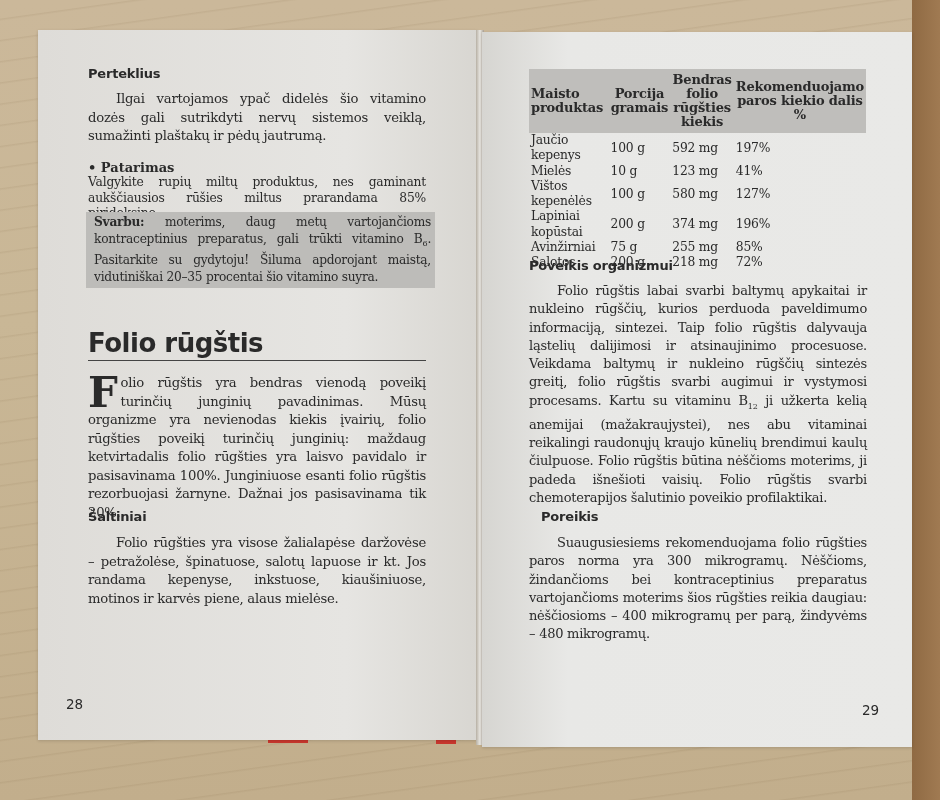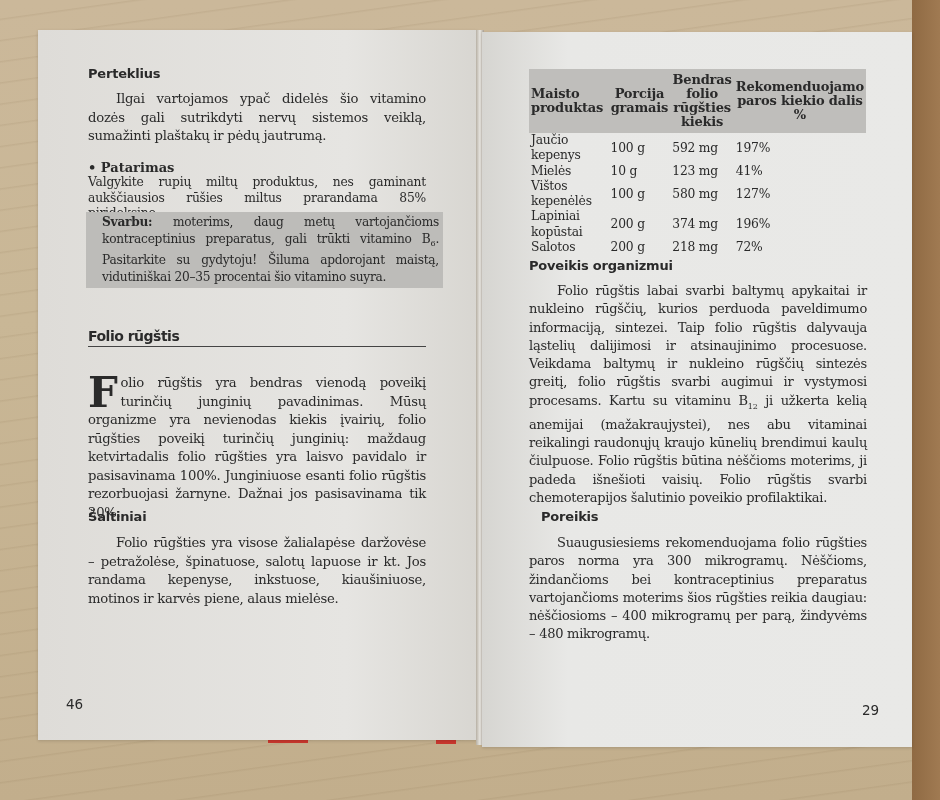--- a/index.html
+++ b/index.html
@@ -26,23 +26,23 @@
     background: linear-gradient(90deg,#d6d5d1 0%, #e8e8e6 20%, #e9e9e7 100%); }
   .spine { position:absolute; left:476px; top:30px; width:8px; height:715px;
     background: linear-gradient(90deg,#b7b0a4,#e9e7e2,#a99f91); }
   .red-tab { position:absolute; background:#c9382e; }
   .h-small { font-family:"DejaVu Sans", sans-serif; font-weight:bold; font-size:13px; position:absolute; letter-spacing:-0.2px; }
   .body-text { position:absolute; font-size:13.2px; line-height:18.5px; text-align:justify; letter-spacing:-0.25px; }
   .indent { text-indent:28px; }
   .tip-title { font-weight:bold; font-size:13px; }
   .tip-text { font-size:12.3px; line-height:15.5px; }
   .callout { position:absolute; left:48px; top:182px; width:337px; background:#bdbcb9;
-    padding:2px 4px 3px 16px; font-size:12.2px; line-height:16.5px; letter-spacing:-0.25px; text-align:justify; }
+    padding:2px 4px 3px 8px; font-size:12.2px; line-height:16.5px; letter-spacing:-0.25px; text-align:justify; }
   .h-big { position:absolute; left:50px; top:298px; width:338px; font-family:"DejaVu Sans", sans-serif;
-    font-weight:bold; font-size:14px; border-bottom:1.2px solid #444; padding-bottom:2px; letter-spacing:-0.5px; }
+    font-weight:bold; font-size:26px; border-bottom:1.2px solid #444; padding-bottom:2px; letter-spacing:-0.5px; }
   .dropcap { float:left; font-size:42px; line-height:34px; font-weight:bold; margin:2px 3px 0 0; font-family:"DejaVu Serif", serif; }
   .pnum { position:absolute; font-family:"DejaVu Sans", sans-serif; font-size:13.5px; }
   table.food { position:absolute; left:47px; top:37px; width:337px; border-collapse:collapse; font-size:12.3px; letter-spacing:-0.2px; }
   table.food thead tr { background:#bfbebb; }
   table.food th { font-weight:bold; font-size:13px; line-height:14px; padding:4px 2px; vertical-align:middle; }
   table.food td { padding:0 2px; line-height:15.3px; }
   .num { text-align:left; }
   .c-name { text-align:left; width:120px; }
 </style>
 </head>
@@ -70,21 +70,21 @@
 
   <div class="h-big">Folio rūgštis</div>
 
   <div class="body-text" style="left:50px;top:344px;width:338px;">
     <span class="dropcap">F</span><span>olio rūgštis yra bendras vienodą poveikį turinčių junginių pavadinimas. Mūsų organizme yra nevienodas kiekis įvairių, folio rūgšties poveikį turinčių junginių: maždaug ketvirtadalis folio rūgšties yra laisvo pavidalo ir pasisavinama 100%. Junginiuose esanti folio rūgštis rezorbuojasi žarnyne. Dažnai jos pasisavinama tik 20%.</span>
   </div>
 
   <div class="h-small" style="left:50px;top:479px;">Šaltiniai</div>
   <div class="body-text indent" style="left:50px;top:504px;width:338px;">Folio rūgšties yra visose žalialapėse daržovėse – petražolėse, špinatuose, salotų lapuose ir kt. Jos randama kepenyse, inkstuose, kiaušiniuose, motinos ir karvės piene, alaus mielėse.</div>
 
-  <div class="pnum" style="left:28px;top:666px;">46</div>
+  <div class="pnum" style="left:28px;top:666px;">28</div>
 </div>
 
 <div class="spine"></div>
 
 <div class="page page-right">
   <table class="food">
     <thead>
       <tr>
         <th class="c-name">Maisto produktas</th>
         <th style="width:62px;">Porcija gramais</th>
@@ -111,20 +111,26 @@
         <td class="num">580 mg</td>
         <td class="num">127%</td>
       </tr>
       <tr>
         <td>Lapiniai kopūstai</td>
         <td class="num">200 g</td>
         <td class="num">374 mg</td>
         <td class="num">196%</td>
       </tr>
       <tr>
+        <td>Avinžirniai</td>
+        <td class="num">75 g</td>
+        <td class="num">255 mg</td>
+        <td class="num">85%</td>
+      </tr>
+      <tr>
         <td>Salotos</td>
         <td class="num">200 g</td>
         <td class="num">218 mg</td>
         <td class="num">72%</td>
       </tr>
     </tbody>
   </table>
 
   <div class="h-small" style="left:47px;top:226px;">Poveikis organizmui</div>
   <div class="body-text indent" style="left:47px;top:250px;width:338px;font-size:13px;line-height:18.3px;"><span>Folio rūgštis labai svarbi baltymų apykaitai ir nukleino rūgščių, kurios perduoda paveldimumo informaciją, sintezei. Taip folio rūgštis dalyvauja ląstelių dalijimosi ir atsinaujinimo procesuose. Veikdama baltymų ir nukleino rūgščių sintezės greitį, folio rūgštis svarbi augimui ir vystymosi procesams. Kartu su vitaminu B</span><sub style="font-size:8px;">12</sub><span> ji užkerta kelią anemijai (mažakraujystei), nes abu vitaminai reikalingi raudonųjų kraujo kūnelių brendimui kaulų čiulpuose. Folio rūgštis būtina nėščioms moterims, ji padeda išnešioti vaisių. Folio rūgštis svarbi chemoterapijos šalutinio poveikio profilaktikai.</span></div>

